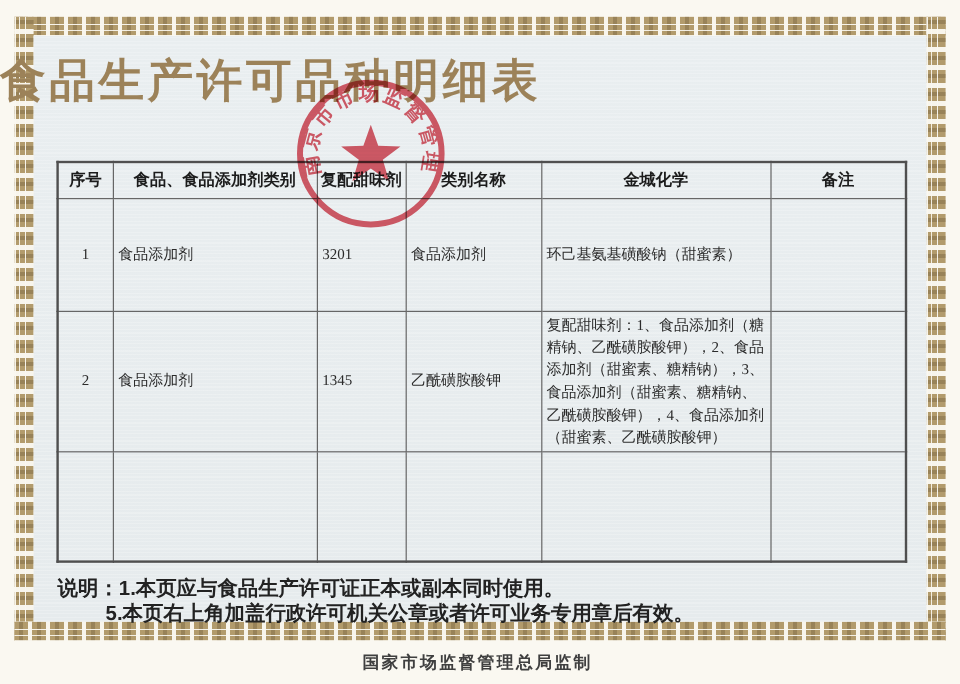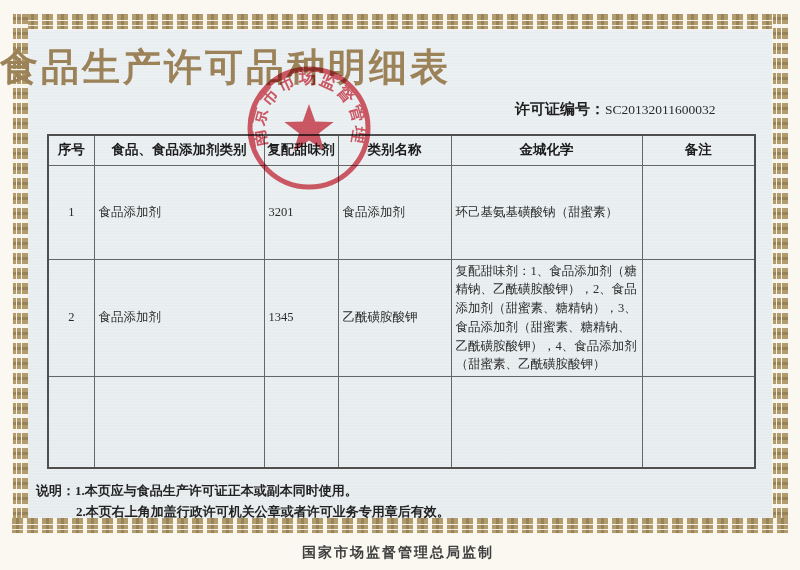--- a/index.html
+++ b/index.html
@@ -68,23 +68,23 @@
   table.grid th{font-size:13.5px;font-weight:bold;text-align:center;padding:2px 2px;color:#1c1c1c;margin-top:12px;}
   td.c-seq{text-align:center;}
   td.c-detail{padding:5px 8px;line-height:19px;margin-top:39px;}
   tr.hdr{height:30px;}
   tr.r1{height:94px;}
   tr.r2{height:113px;}
   tr.r3{height:91px;}
 
   
   .notes{
-    position:absolute;left:36px;top:480px;
-    font-family:Liberation Serif, serif;
-    font-size:13px;font-weight:bold;color:#222;
+    position:absolute;left:48px;top:480px;
+    font-family:Liberation Sans, sans-serif;
+    font-size:17px;font-weight:bold;color:#222;
     line-height:21px;
   }
   .note-indent{padding-left:40px;}
   .footer{
     position:absolute;left:0;top:544px;width:796px;
     text-align:center;
     font-family:"Liberation Sans","DejaVu Sans",sans-serif;
     font-size:14px;font-weight:bold;letter-spacing:2px;color:#3f3f3f;
   }
 
@@ -101,23 +101,20 @@
 
   <div class="edge edge-h edge-top"></div>
   <div class="edge edge-v edge-left"></div>
   <div class="edge edge-v edge-right"></div>
   <div class="edge edge-h edge-bottom"></div>
 
   <div class="interior"></div>
 
   <div class="title">食品生产许可品种明细表</div>
 
-  <div class="info-license">
-    <span class="info-label">许可证编号：</span><span class="info-value">SC20132011600032</span>
-  </div>
 
   <table class="grid">
     <colgroup>
       <col style="width:46px">
         <col style="width:170px">
         <col style="width:74px">
       <col style="width:113px">
         <col style="width:191px">
         <col style="width:113px">
     </colgroup>
@@ -154,21 +151,21 @@
         <td></td>
         <td></td>
         <td class="c-detail"></td>
         <td></td>
       </tr>
     </tbody>
   </table>
 
   <div class="notes">
     <div><span>说明：</span><span>1.本页应与食品生产许可证正本或副本同时使用。</span></div>
-    <div class="note-indent"><span>2.本页右上角加盖行政许可机关公章或者许可业务专用章后有效。</span></div>
+    <div class="note-indent"><span>5.本页右上角加盖行政许可机关公章或者许可业务专用章后有效。</span></div>
   </div>
 
   <svg class="stamp" viewBox="0 0 132 132">
     <defs>
       <path id="sealArc" d="M 25.2 85 A 45 45 0 1 1 106.8 85" fill="none"></path>
     </defs>
     <circle cx="66" cy="66" r="59" fill="none" stroke="#d6404f" stroke-width="5"></circle>
     <polygon fill="#d6404f" points="66,42 72.2,59.5 90.7,60.0 76.0,71.2 81.3,89.0 66,78.5 50.7,89.0 56.0,71.2 41.3,60.0 59.8,59.5"></polygon>
     <text font-size="17" font-weight="bold" fill="#d6404f" letter-spacing="2.5" font-family="Liberation Serif, serif">
       <textPath href="#sealArc" startOffset="2">南京市市场监督管理局</textPath>

